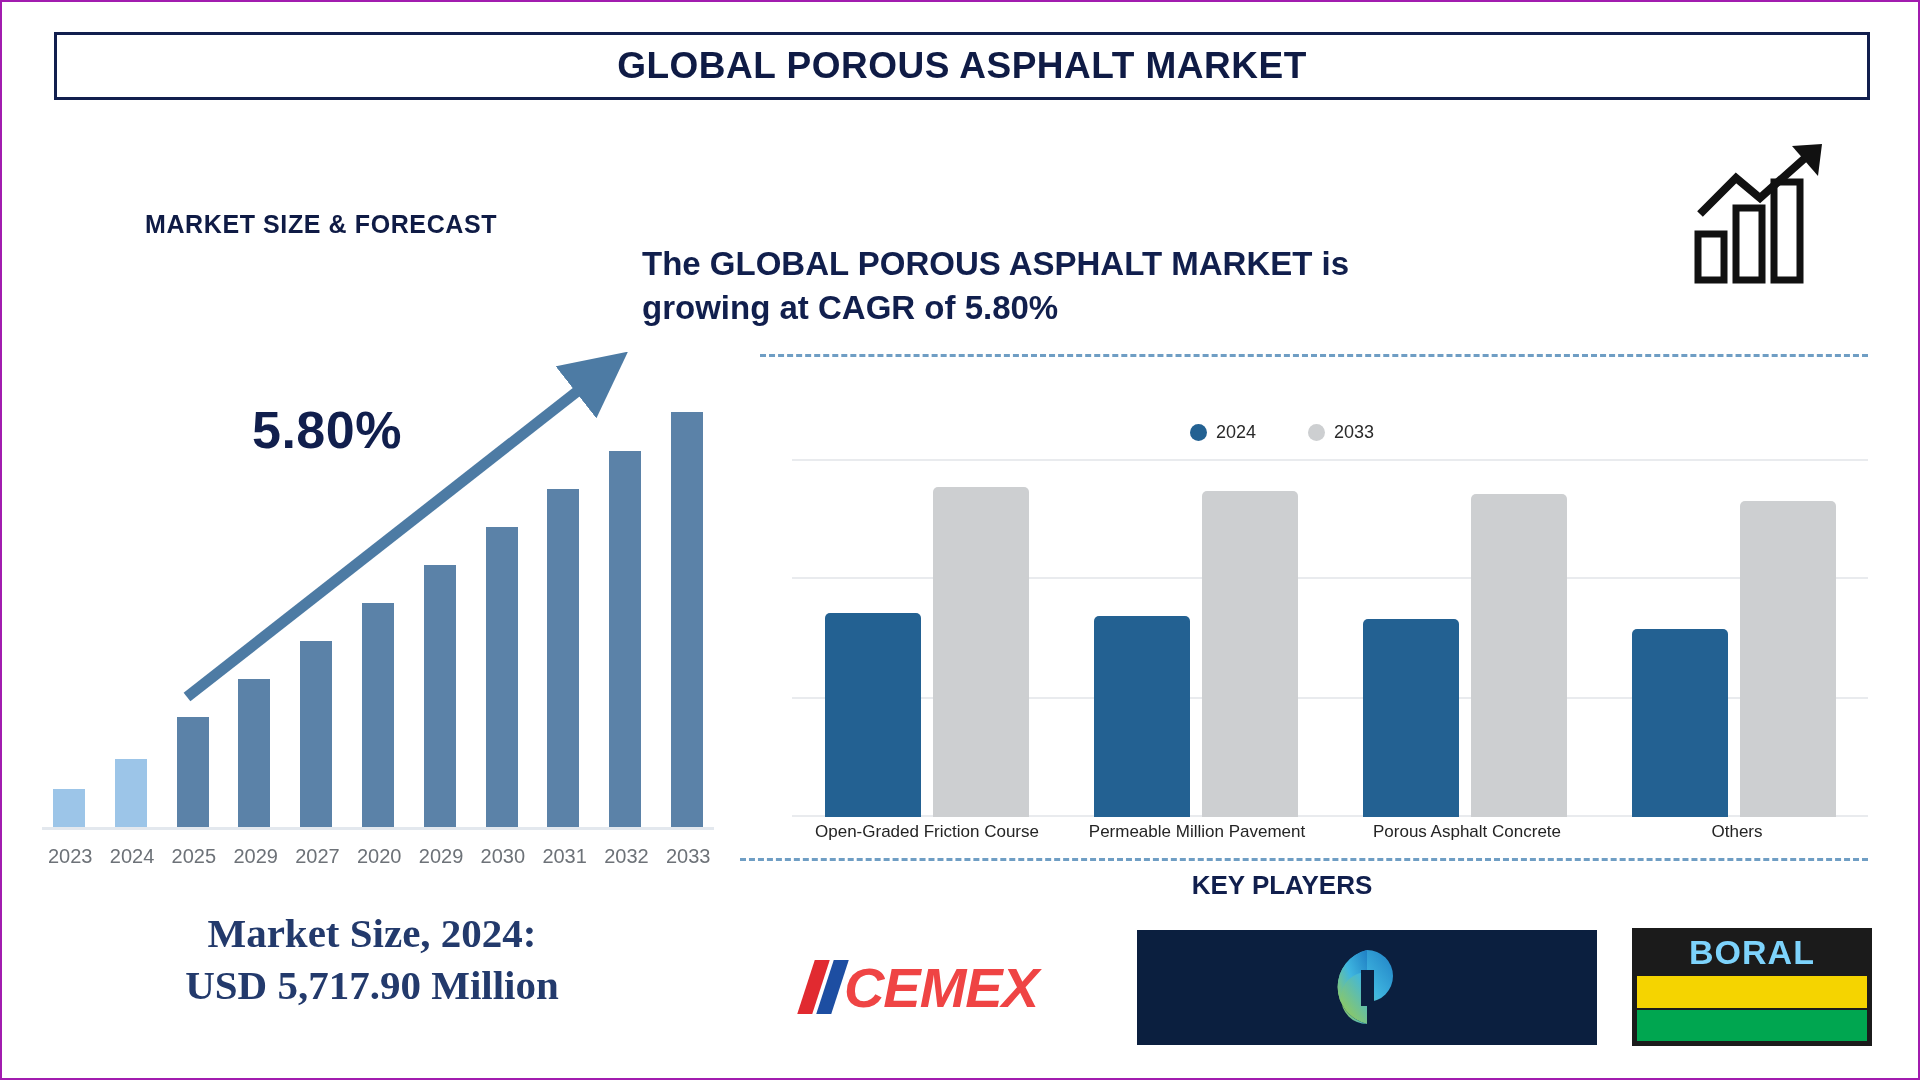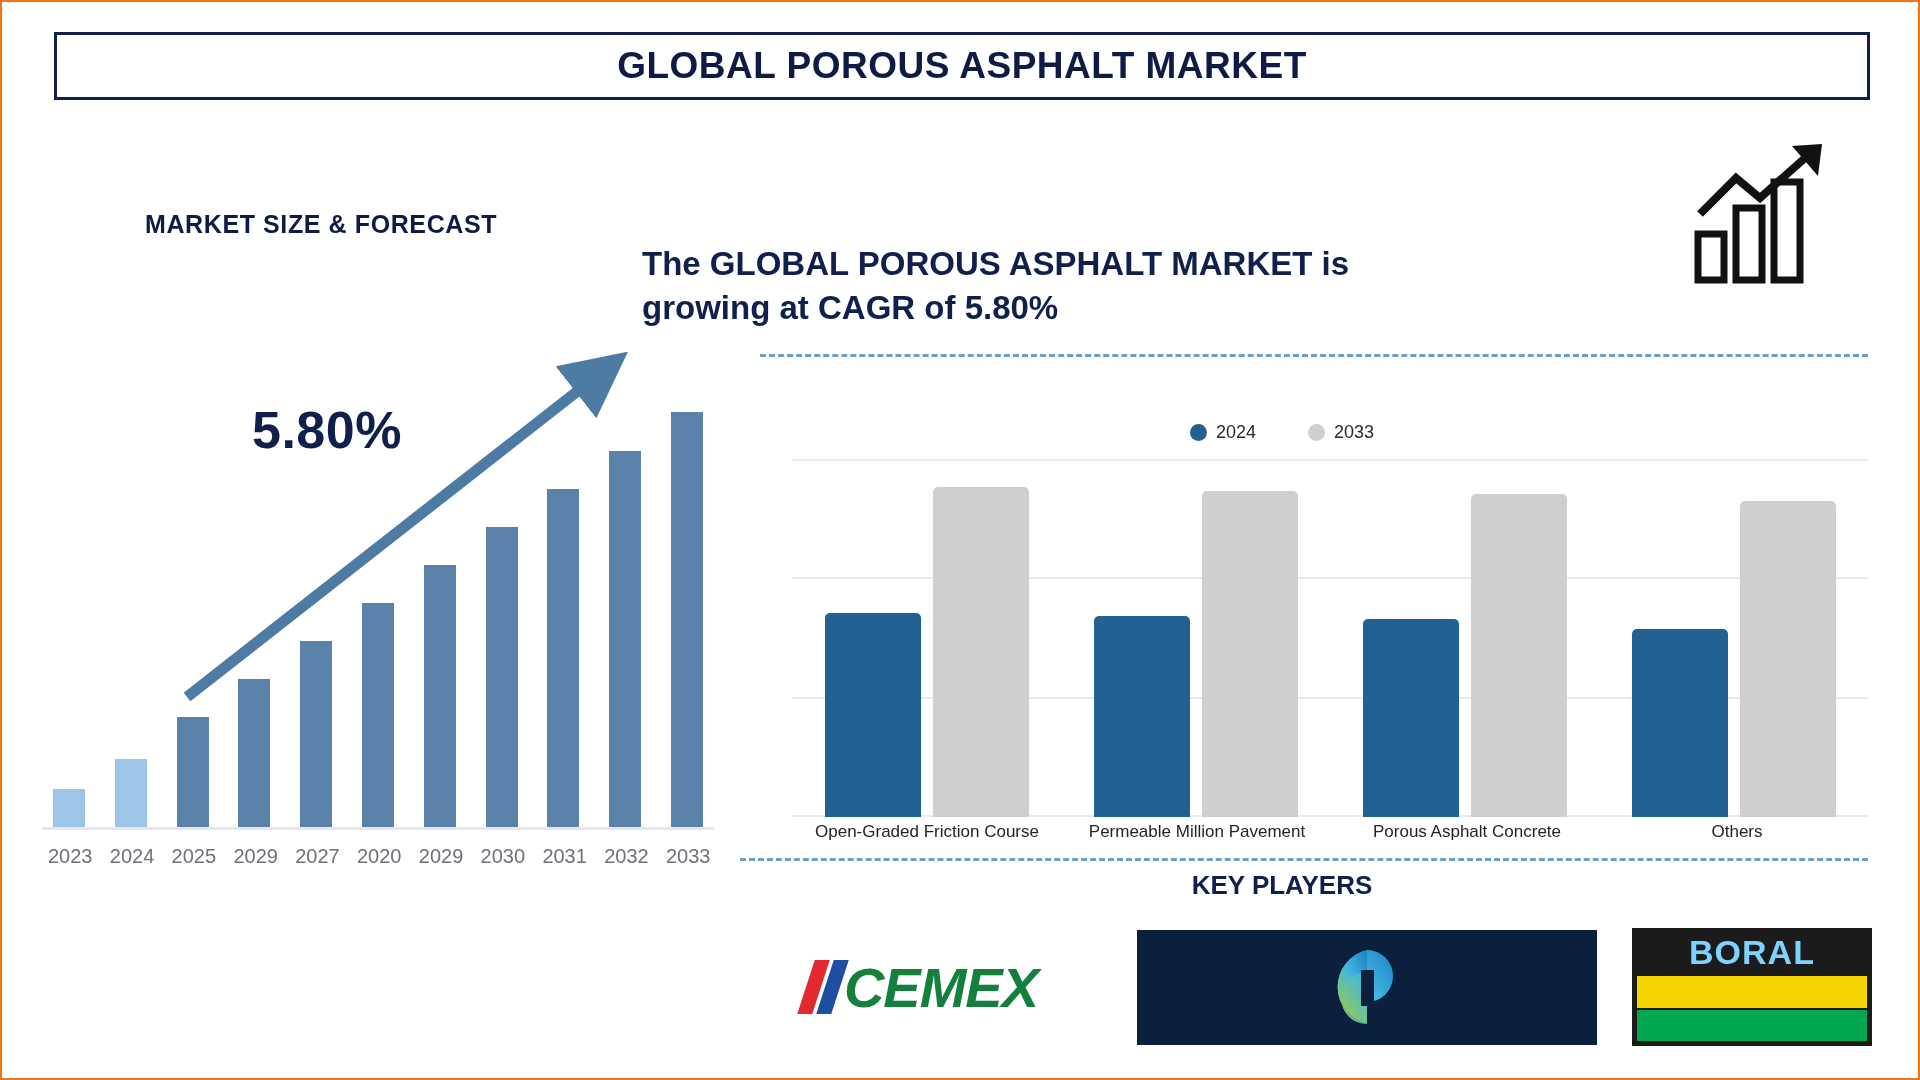--- a/index.html
+++ b/index.html
@@ -11,21 +11,21 @@
     width: 1920px;
     height: 1080px;
     font-family: "Liberation Sans", sans-serif;
     overflow: hidden;
     position: relative;
   }
   .page {
     position: absolute;
     inset: 0;
     background: #ffffff;
-    border: 2px solid #f97316;
+    border: 2px solid #a21caf;
     box-sizing: border-box;
   }
 
   
   .title-box {
     position: absolute;
     left: 52px;
     top: 30px;
     width: 1816px;
     height: 68px;
@@ -293,21 +293,21 @@
     justify-content: center;
     gap: 4px;
   }
   .cemex-slashes { display: flex; gap: 4px; }
   .slash { width: 15px; height: 54px; transform: skewX(-18deg); }
   .slash.red { background: #e12a30; }
   .slash.blue { background: #1d4ea2; }
   .cemex-word {
     font-size: 56px;
     font-weight: bold;
-    color: #15803d;
+    color: #ef4444;
     font-family: "Liberation Sans", sans-serif;
     font-style: italic;
     letter-spacing: -1px;
   }
 
   
   .logo-holcim {
     width: 460px;
     height: 115px;
     background: #0b1f3f;
@@ -414,20 +414,24 @@
       <div class="year-lbl">2027</div>
       <div class="year-lbl">2020</div>
       <div class="year-lbl">2029</div>
       <div class="year-lbl">2030</div>
       <div class="year-lbl">2031</div>
       <div class="year-lbl">2032</div>
       <div class="year-lbl">2033</div>
     </div>
   </div>
 
+  <div class="mkt-size-block">
+    <div>Market Size, 2024:</div>
+    <div>USD 5,717.90 Million</div>
+  </div>
 
   <div class="headline">
     <div>The GLOBAL POROUS ASPHALT MARKET is</div>
     <div>growing at CAGR of 5.80%</div>
   </div>
 
   <svg class="growth-icon" viewBox="0 0 140 145">
     <rect x="6" y="92" width="26" height="46" fill="none" stroke="#111111" stroke-width="7"></rect>
     <rect x="44" y="66" width="26" height="72" fill="none" stroke="#111111" stroke-width="7"></rect>
     <rect x="82" y="40" width="26" height="98" fill="none" stroke="#111111" stroke-width="7"></rect>

